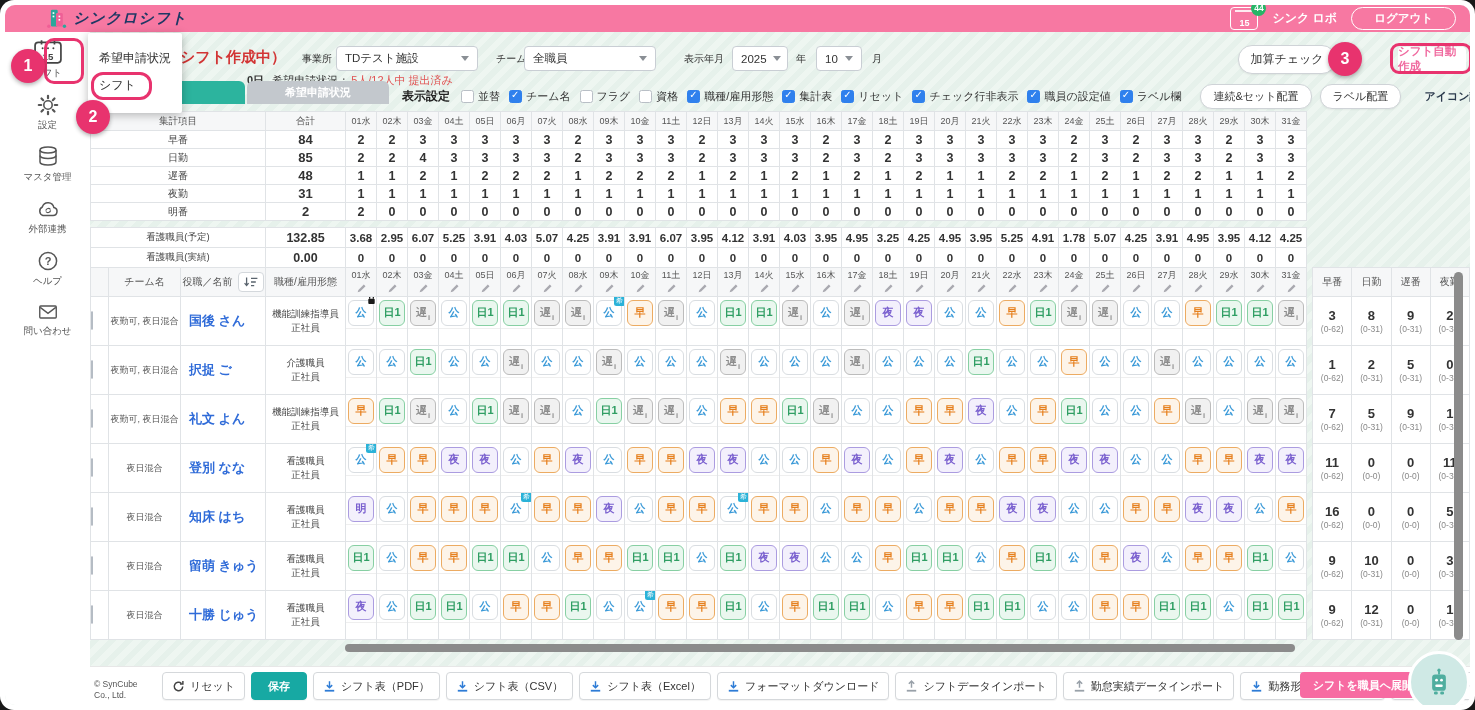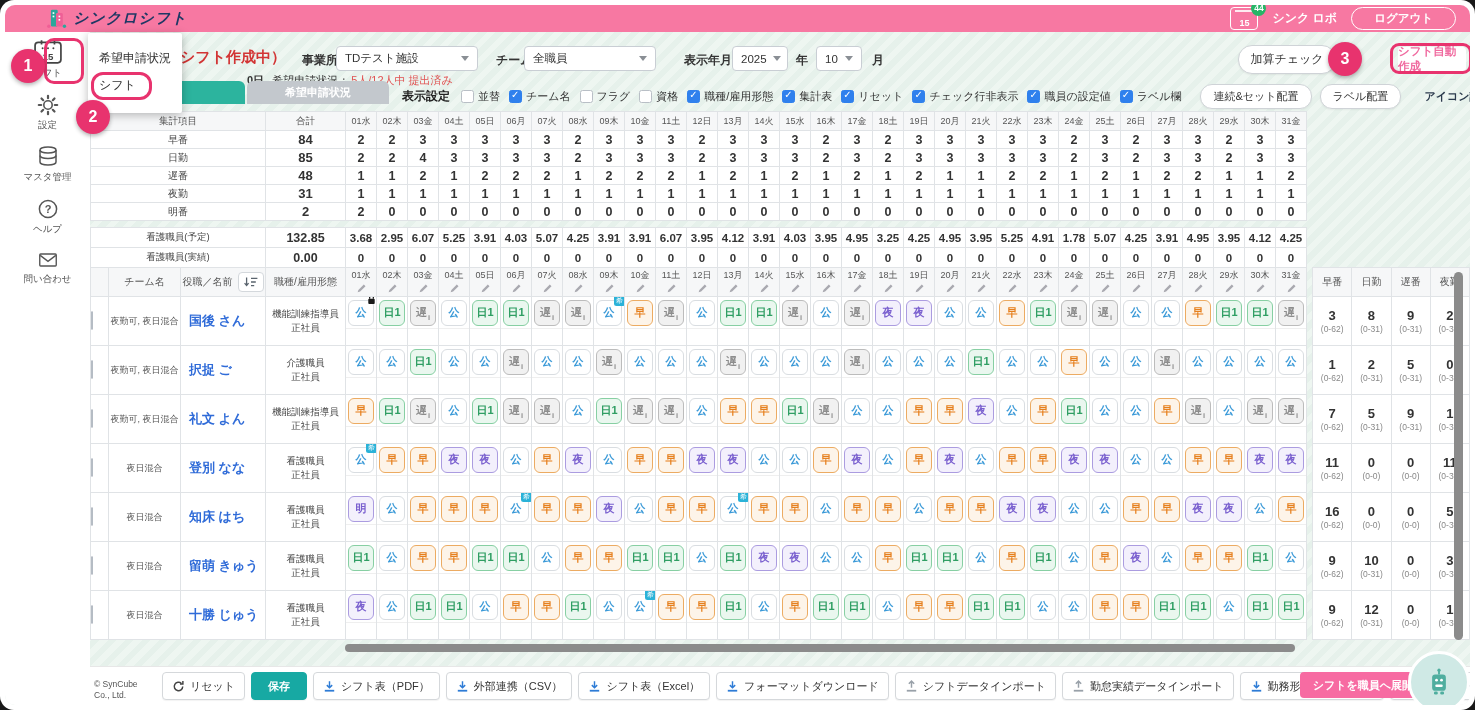--- a/index.html
+++ b/index.html
@@ -21,21 +21,21 @@
   .robot-label{color:#fff;font-size:12px;font-weight:bold;}
   .logout{border:1.6px solid #fff;border-radius:13px;color:#fff;font-size:11.5px;font-weight:bold;
     padding:3px 22px;background:transparent;}
   
   .sidebar{position:absolute;left:0;top:27px;bottom:0;width:85px;background:#fff;z-index:8;}
   .side-item{display:flex;flex-direction:column;align-items:center;gap:2px;padding:7px 0 6px;color:#555;font-size:9.5px;}
   .side-item svg,.side-item .calicon{display:block;}
   
   .content{position:absolute;left:85px;top:27px;right:0;bottom:0;overflow:hidden;}
   .title-status{position:absolute;left:75px;top:16px;font-size:15px;font-weight:bold;color:#d23434;}
-  .ctl-label{font-size:12px;color:#333;font-weight:bold;}
+  .ctl-label{font-size:10px;color:#333;}
   .sel{position:absolute;top:14px;height:25px;background:#fff;border:1px solid #c9ced4;border-radius:4px;
     display:flex;align-items:center;justify-content:space-between;padding:0 8px;font-size:11.5px;color:#333;box-sizing:border-box;}
   .caret{width:0;height:0;border-left:4px solid transparent;border-right:4px solid transparent;border-top:5px solid #8a8f95;margin-left:6px;}
   .lbl{position:absolute;top:20px;}
   .btn-addon{position:absolute;left:1148px;top:13px;width:96px;height:27px;background:#fff;border:1px solid #cfd3d7;
     border-radius:14px;font-size:12px;color:#333;display:flex;align-items:center;justify-content:center;box-shadow:0 1px 2px rgba(0,0,0,.06);}
   .btn-auto{position:absolute;left:1308px;top:15px;width:68px;height:24px;background:#fff;border-radius:4px;
     font-size:11.5px;font-weight:bold;color:#f06ba0;display:flex;align-items:center;justify-content:center;}
   .status-line{position:absolute;left:157px;top:41px;font-size:11px;color:#333;display:flex;gap:8px;align-items:center;}
   .status-red{color:#e05252;}
@@ -190,20 +190,29 @@
                 <svg width="24" height="24" viewBox="0 0 24 24" fill="none" stroke="#555" stroke-width="1.5">
                   <ellipse cx="12" cy="5" rx="8" ry="3"></ellipse>
                   <path d="M4 5v5.5c0 1.7 3.6 3 8 3s8-1.3 8-3V5"></path>
                   <path d="M4 10.5V17c0 1.7 3.6 3 8 3s8-1.3 8-3v-6.5"></path>
                 </svg>
               </span>
               <span>マスタ管理</span>
             </div>
             <div class="side-item">
               <span>
+                <svg width="26" height="24" viewBox="0 0 24 24" fill="none" stroke="#555" stroke-width="1.5">
+                  <path d="M7 18.5h10a4 4 0 0 0 .9-7.9 6 6 0 0 0-11.6-.6A4.6 4.6 0 0 0 7 18.5z"></path>
+                  <path d="M9.8 13.6a2.6 2.6 0 0 1 4.7-1.1M14.6 13.4a2.6 2.6 0 0 1-4.7 1.1" stroke-width="1.2"></path>
+                </svg>
+              </span>
+              <span>外部連携</span>
+            </div>
+            <div class="side-item">
+              <span>
                 <svg width="24" height="24" viewBox="0 0 24 24">
                   <circle cx="12" cy="12" r="8.6" fill="none" stroke="#555" stroke-width="1.5"></circle>
                   <text x="12" y="16" font-size="11" font-weight="bold" text-anchor="middle" fill="#555">?</text>
                 </svg>
               </span>
               <span>ヘルプ</span>
             </div>
             <div class="side-item">
               <span>
                 <svg width="24" height="22" viewBox="0 0 24 24" fill="none" stroke="#555" stroke-width="1.5">
@@ -2716,21 +2725,21 @@
                 </span>
                 <span>シフト表（PDF）</span>
               </div>
               <div class="fbtn ">
                 <span style="display: flex;">
                   <svg width="13" height="13" viewBox="0 0 16 16">
                     <path d="M8 1.5v8M4.7 6.3L8 9.6l3.3-3.3" fill="none" stroke="#2e7cd6" stroke-width="1.8"></path>
                     <path d="M2.2 13.2h11.6" stroke="#2e7cd6" stroke-width="2.2"></path>
                   </svg>
                 </span>
-                <span>外部連携（CSV）</span>
+                <span>シフト表（CSV）</span>
               </div>
               <div class="fbtn ">
                 <span style="display: flex;">
                   <svg width="13" height="13" viewBox="0 0 16 16">
                     <path d="M8 1.5v8M4.7 6.3L8 9.6l3.3-3.3" fill="none" stroke="#2e7cd6" stroke-width="1.8"></path>
                     <path d="M2.2 13.2h11.6" stroke="#2e7cd6" stroke-width="2.2"></path>
                   </svg>
                 </span>
                 <span>シフト表（Excel）</span>
               </div>

